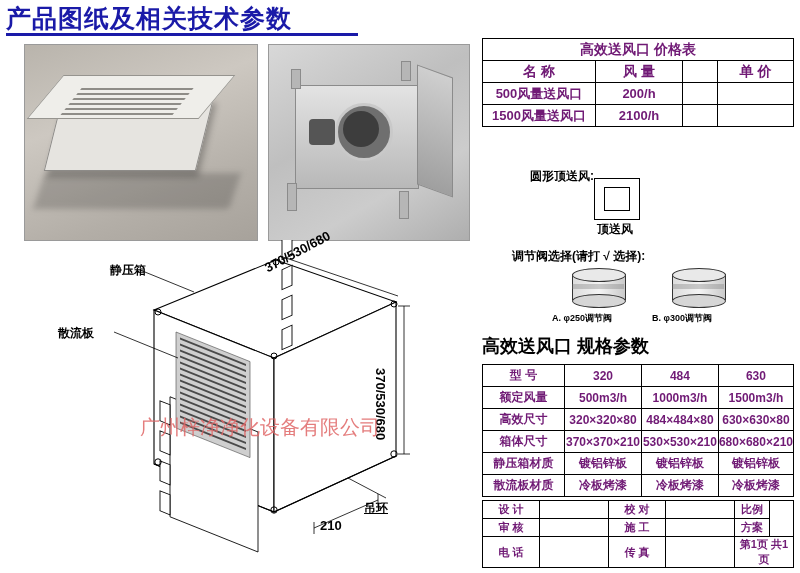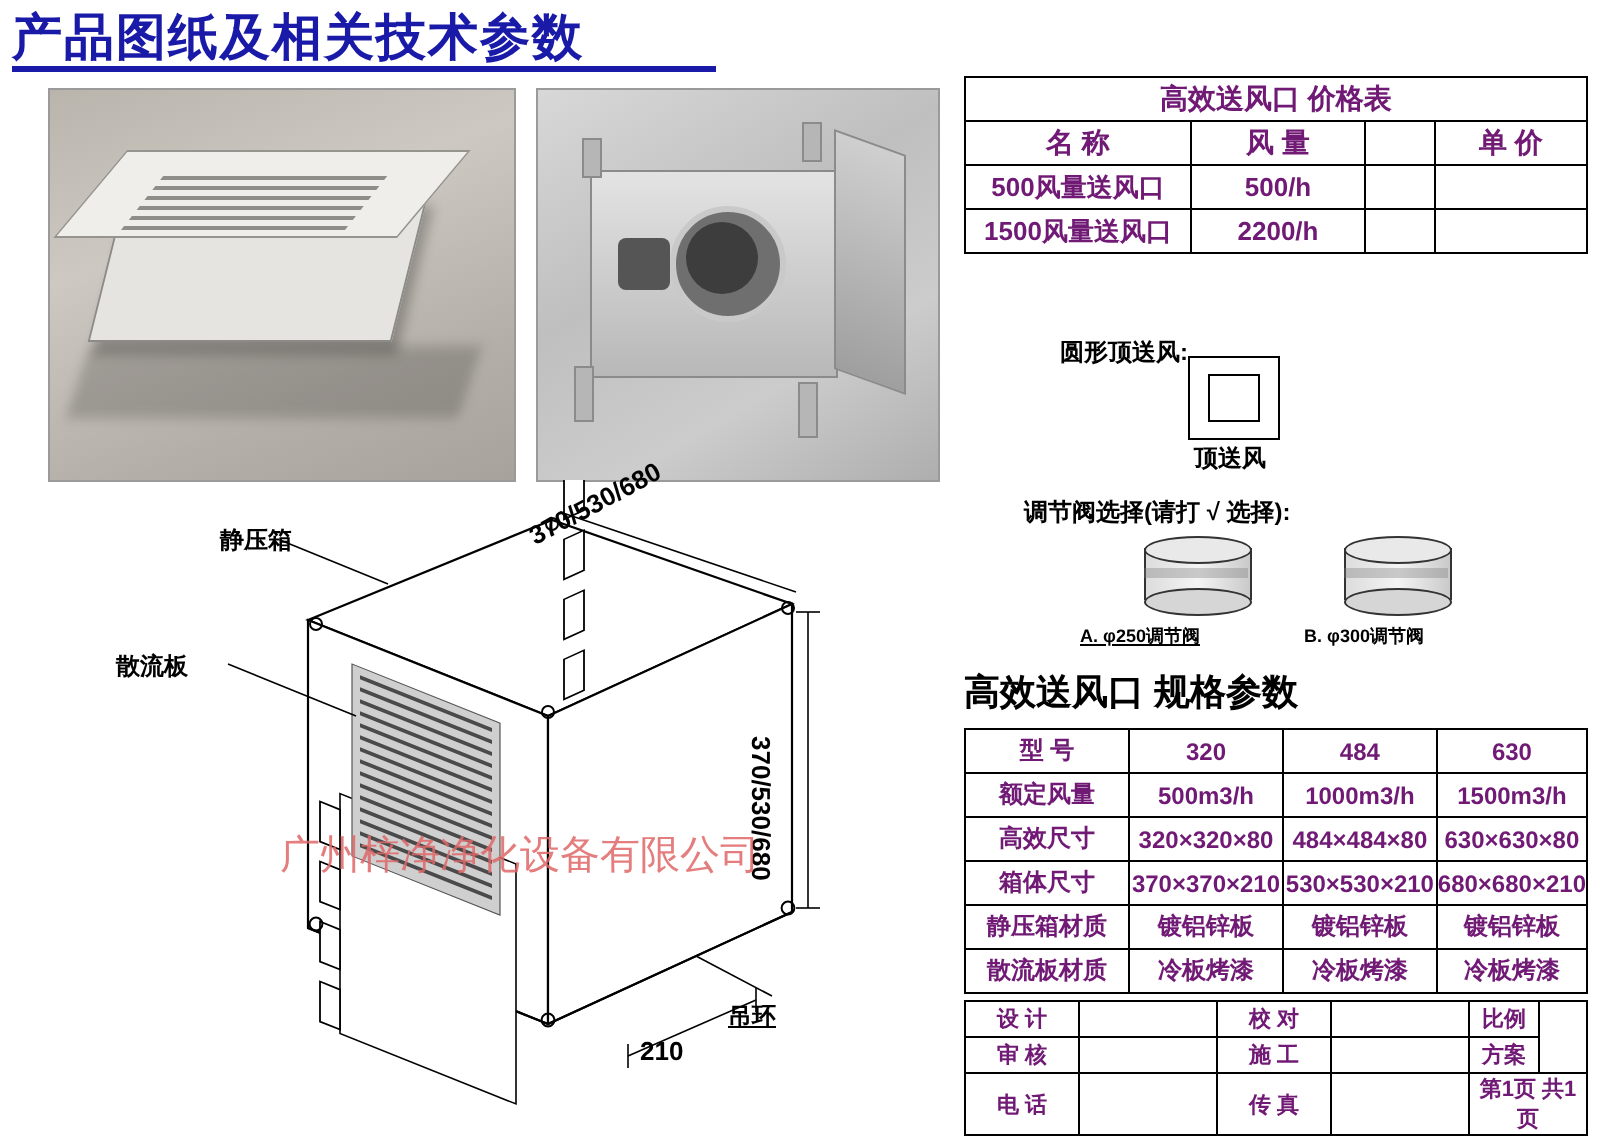--- a/index.html
+++ b/index.html
@@ -249,21 +249,21 @@
     background: rgba(120,120,120,.35);
   }
   #valve-a { left: 572px; top: 268px; }
   #valve-b { left: 672px; top: 268px; }
   .valve-caption {
     position: absolute;
     font-size: 9px;
     font-weight: bold;
     white-space: nowrap;
   }
-  #valve-a-cap { left: 540px; top: 312px; text-decoration: underline; }
+  #valve-a-cap { left: 552px; top: 312px; }
   #valve-b-cap { left: 652px; top: 312px; }
 
   
   #spec-heading {
     position: absolute;
     left: 482px;
     top: 334px;
     font-size: 18px;
     font-weight: bold;
     color: #000;
@@ -385,27 +385,27 @@
       <td class="hdr" colspan="4">高效送风口  价格表</td>
     </tr>
     <tr>
       <td class="hdr" style="width:112px">名    称</td>
       <td class="hdr" style="width:86px">风    量</td>
       <td style="width:34px"></td>
       <td class="hdr">单    价</td>
     </tr>
     <tr>
       <td>500风量送风口</td>
-      <td>500/h</td>
+      <td>200/h</td>
       <td></td>
       <td></td>
     </tr>
     <tr>
       <td>1500风量送风口</td>
-      <td>2200/h</td>
+      <td>2100/h</td>
       <td></td>
       <td></td>
     </tr>
   </tbody>
     </table>
 
   <div class="centered-label" id="round-top-label">圆形顶送风:</div>
   <div id="sq-icon">
     <div id="sq-icon-inner"></div>
   </div>

